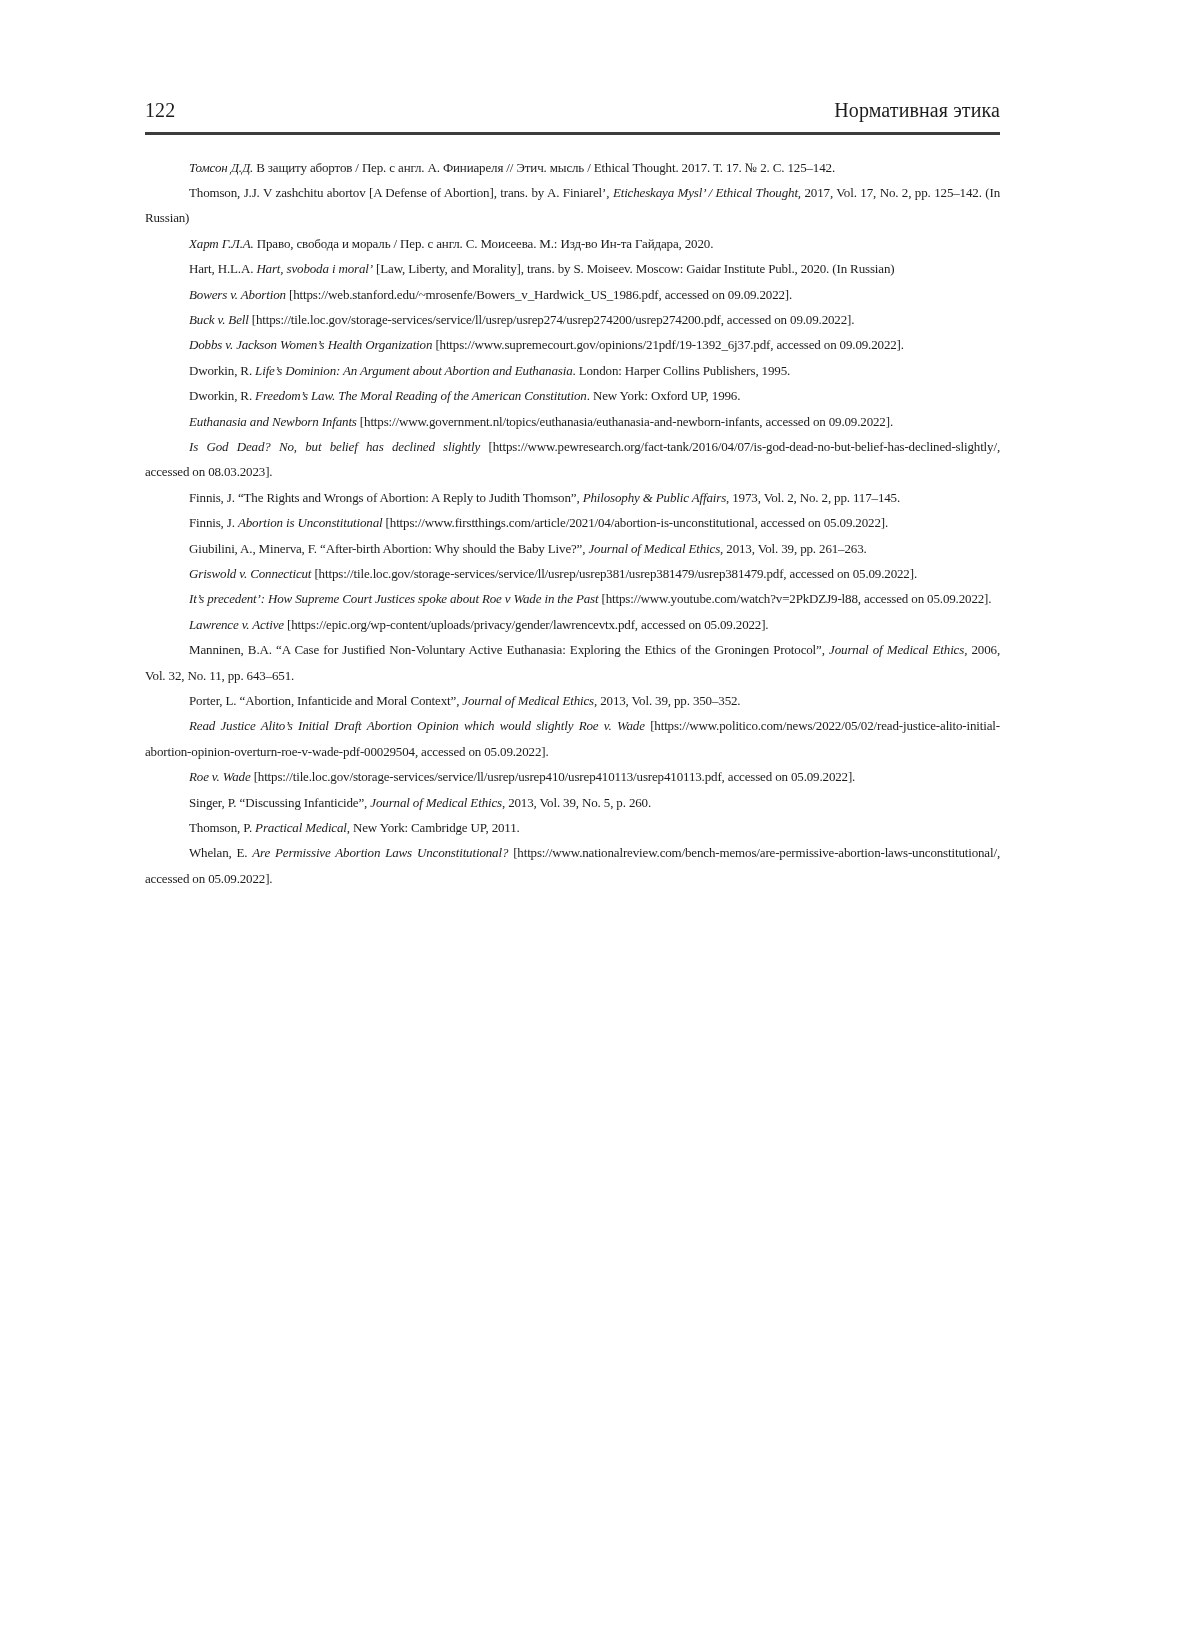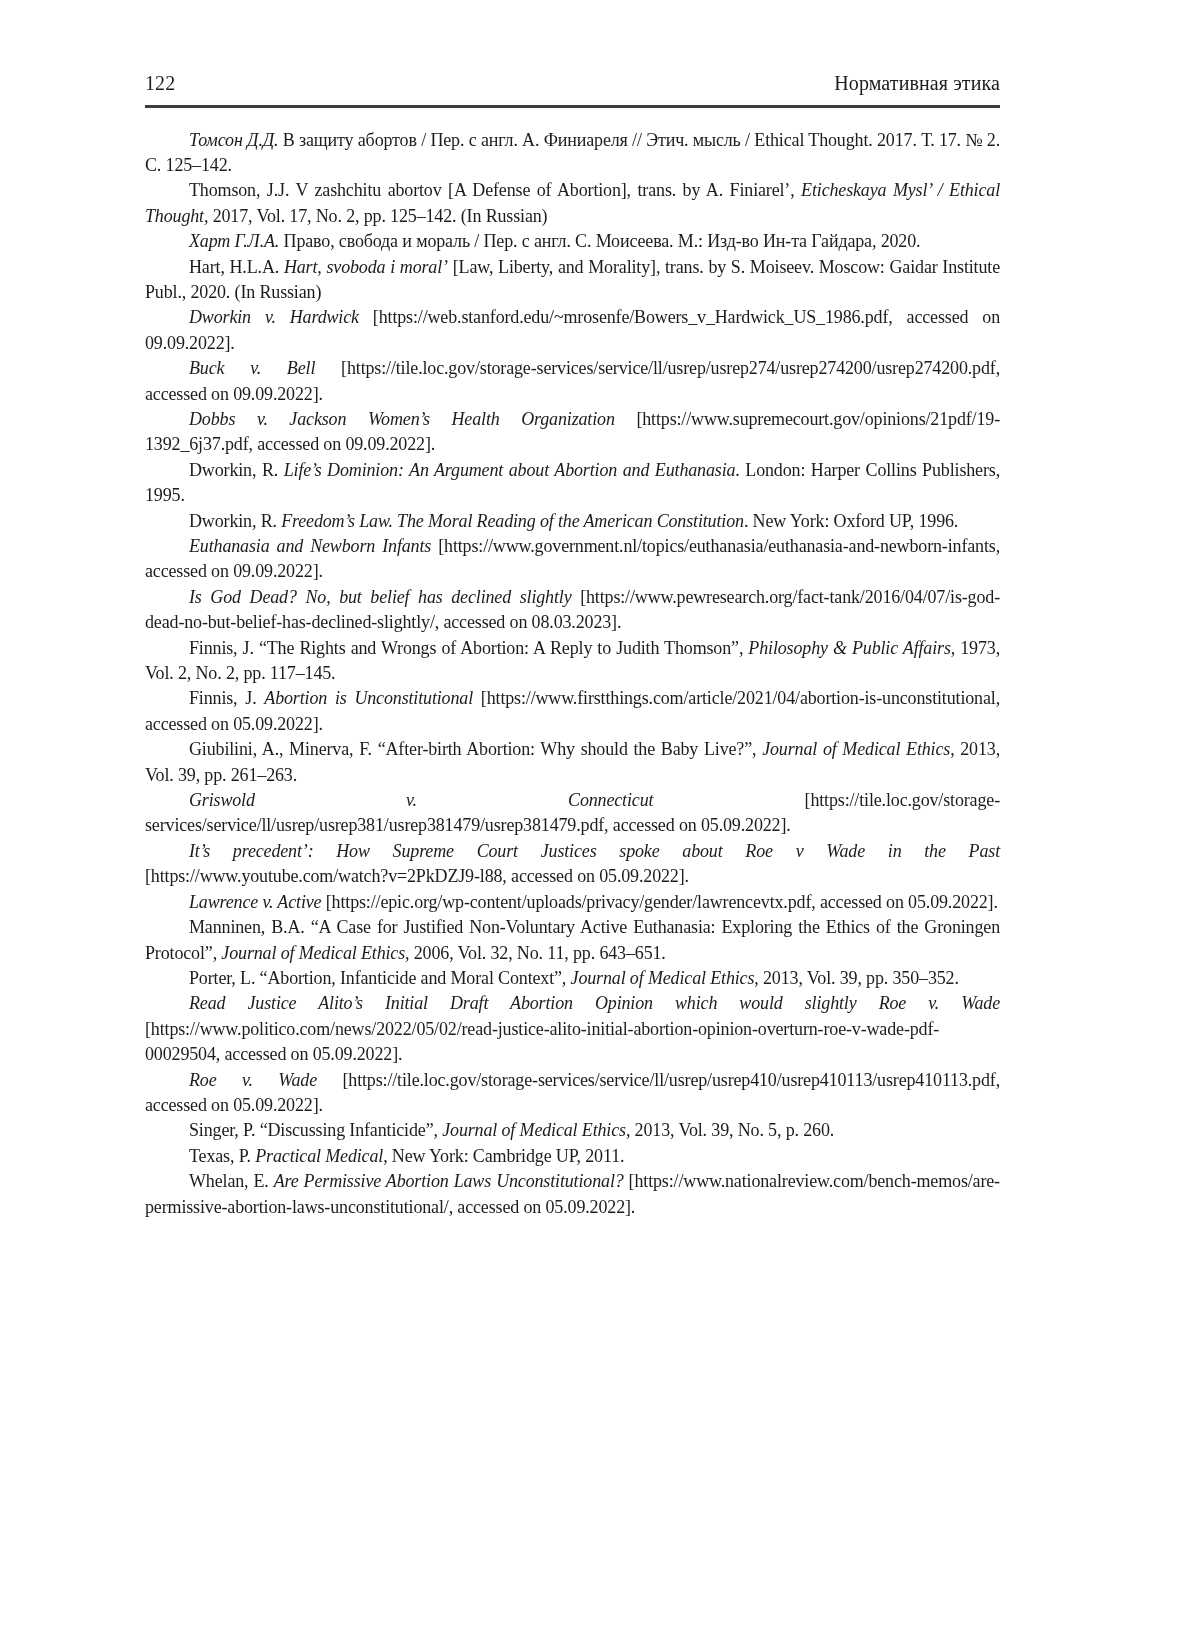--- a/index.html
+++ b/index.html
@@ -8,42 +8,42 @@
     width: 1200px;
     height: 1646px;
     overflow: hidden;
     position: relative;
     font-family: "Liberation Serif", serif;
     color: #1c1c1c;
   }
   .page {
     width: 1200px;
     height: 1260px;
-    padding: 71px 200px 0 145px;
+    padding: 98px 200px 0 145px;
   }
   .page-header {
     display: flex;
     justify-content: space-between;
     align-items: baseline;
     font-size: 20px;
     line-height: 24px;
     letter-spacing: 0.1px;
   }
   .page-number { font-style: normal; }
   .running-title { }
   .header-rule {
     height: 2.5px;
     background: #3c3c3c;
     margin-top: 10px;
   }
   .references {
     margin-top: 20px;
   }
   .ref {
-    font-size: 18px;
+    font-size: 13px;
     line-height: 25.4px;
     text-align: justify;
     text-indent: 44px;
     overflow-wrap: anywhere;
     letter-spacing: -0.15px;
   }
   .ref i { font-style: italic; }
 </style>
 </head>
 <body>
@@ -52,34 +52,34 @@
   <header class="page-header">
     <span class="page-number">122</span>
     <span class="running-title">Нормативная этика</span>
   </header>
   <div class="header-rule"></div>
   <main class="references" id="references">
       <p class="ref"><i>Томсон Д.Д.</i><span> В защиту абортов / Пер. с англ. А. Финиареля // Этич. мысль / Ethical Thought. 2017. Т. 17. № 2. С. 125–142.</span></p>
       <p class="ref"><span>Thomson, J.J. V zashchitu abortov [A Defense of Abortion], trans. by A. Finiarel’, </span><i>Eticheskaya Mysl’ / Ethical Thought,</i><span> 2017, Vol. 17, No. 2, pp. 125–142. (In Russian)</span></p>
       <p class="ref"><i>Харт Г.Л.А.</i><span> Право, свобода и мораль / Пер. с англ. С. Моисеева. М.: Изд-во Ин-та Гайдара, 2020.</span></p>
       <p class="ref"><span>Hart, H.L.A. </span><i>Hart, svoboda i moral’</i><span> [Law, Liberty, and Morality], trans. by S. Moiseev. Moscow: Gaidar Institute Publ., 2020. (In Russian)</span></p>
-      <p class="ref"><i>Dworkin v. Hardwick</i><span> [https://web.stanford.edu/~mrosenfe/Bowers_v_Hardwick_US_1986.pdf, accessed on 09.09.2022].</span></p>
+      <p class="ref"><i>Bowers v. Abortion</i><span> [https://web.stanford.edu/~mrosenfe/Bowers_v_Hardwick_US_1986.pdf, accessed on 09.09.2022].</span></p>
       <p class="ref"><i>Buck v. Bell</i><span> [https://tile.loc.gov/storage-services/service/ll/usrep/usrep274/usrep274200/usrep274200.pdf, accessed on 09.09.2022].</span></p>
       <p class="ref"><i>Dobbs v. Jackson Women’s Health Organization</i><span> [https://www.supremecourt.gov/opinions/21pdf/19-1392_6j37.pdf, accessed on 09.09.2022].</span></p>
       <p class="ref"><span>Dworkin, R. </span><i>Life’s Dominion: An Argument about Abortion and Euthanasia</i><span>. London: Harper Collins Publishers, 1995.</span></p>
       <p class="ref"><span>Dworkin, R. </span><i>Freedom’s Law. The Moral Reading of the American Constitution</i><span>. New York: Oxford UP, 1996.</span></p>
       <p class="ref"><i>Euthanasia and Newborn Infants</i><span> [https://www.government.nl/topics/euthanasia/euthanasia-and-newborn-infants, accessed on 09.09.2022].</span></p>
       <p class="ref"><i>Is God Dead? No, but belief has declined slightly</i><span> [https://www.pewresearch.org/fact-tank/2016/04/07/is-god-dead-no-but-belief-has-declined-slightly/, accessed on 08.03.2023].</span></p>
       <p class="ref"><span>Finnis, J. “The Rights and Wrongs of Abortion: A Reply to Judith Thomson”, </span><i>Philosophy &amp; Public Affairs</i><span>, 1973, Vol. 2, No. 2, pp. 117–145.</span></p>
       <p class="ref"><span>Finnis, J. </span><i>Abortion is Unconstitutional</i><span> [https://www.firstthings.com/article/2021/04/abortion-is-unconstitutional, accessed on 05.09.2022].</span></p>
       <p class="ref"><span>Giubilini, A., Minerva, F. “After-birth Abortion: Why should the Baby Live?”, </span><i>Journal of Medical Ethics</i><span>, 2013, Vol. 39, pp. 261–263.</span></p>
       <p class="ref"><i>Griswold v. Connecticut</i><span> [https://tile.loc.gov/storage-services/service/ll/usrep/usrep381/usrep381479/usrep381479.pdf, accessed on 05.09.2022].</span></p>
       <p class="ref"><i>It’s precedent’: How Supreme Court Justices spoke about Roe v Wade in the Past</i><span> [https://www.youtube.com/watch?v=2PkDZJ9-l88, accessed on 05.09.2022].</span></p>
       <p class="ref"><i>Lawrence v. Active</i><span> [https://epic.org/wp-content/uploads/privacy/gender/lawrencevtx.pdf, accessed on 05.09.2022].</span></p>
       <p class="ref"><span>Manninen, B.A. “A Case for Justified Non-Voluntary Active Euthanasia: Exploring the Ethics of the Groningen Protocol”, </span><i>Journal of Medical Ethics</i><span>, 2006, Vol. 32, No. 11, pp. 643–651.</span></p>
       <p class="ref"><span>Porter, L. “Abortion, Infanticide and Moral Context”, </span><i>Journal of Medical Ethics</i><span>, 2013, Vol. 39, pp. 350–352.</span></p>
       <p class="ref"><i>Read Justice Alito’s Initial Draft Abortion Opinion which would slightly Roe v. Wade</i><span> [https://www.politico.com/news/2022/05/02/read-justice-alito-initial-abortion-opinion-overturn-roe-v-wade-pdf-00029504, accessed on 05.09.2022].</span></p>
       <p class="ref"><i>Roe v. Wade</i><span> [https://tile.loc.gov/storage-services/service/ll/usrep/usrep410/usrep410113/usrep410113.pdf, accessed on 05.09.2022].</span></p>
       <p class="ref"><span>Singer, P. “Discussing Infanticide”, </span><i>Journal of Medical Ethics</i><span>, 2013, Vol. 39, No. 5, p. 260.</span></p>
-      <p class="ref"><span>Texas, P. </span><i>Practical Medical</i><span>, New York: Cambridge UP, 2011.</span></p>
+      <p class="ref"><span>Thomson, P. </span><i>Practical Medical</i><span>, New York: Cambridge UP, 2011.</span></p>
       <p class="ref"><span>Whelan, E. </span><i>Are Permissive Abortion Laws Unconstitutional?</i><span> [https://www.nationalreview.com/bench-memos/are-permissive-abortion-laws-unconstitutional/, accessed on 05.09.2022].</span></p>
     </main>
 </div>
 
 </body></html>

